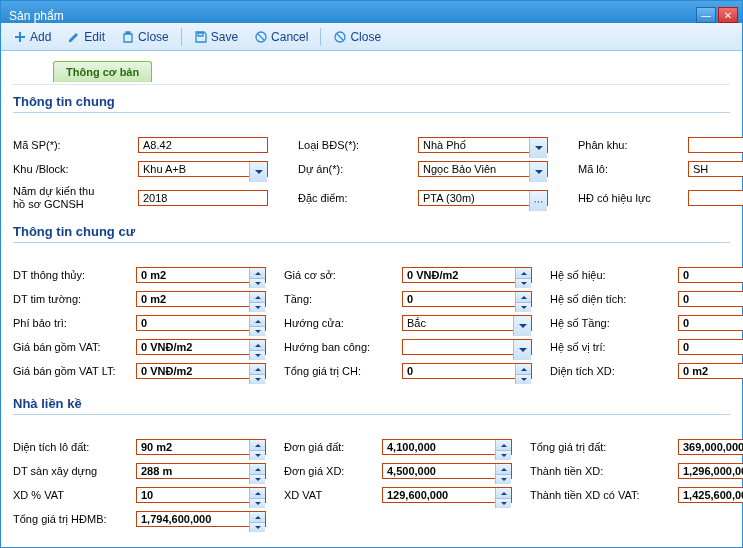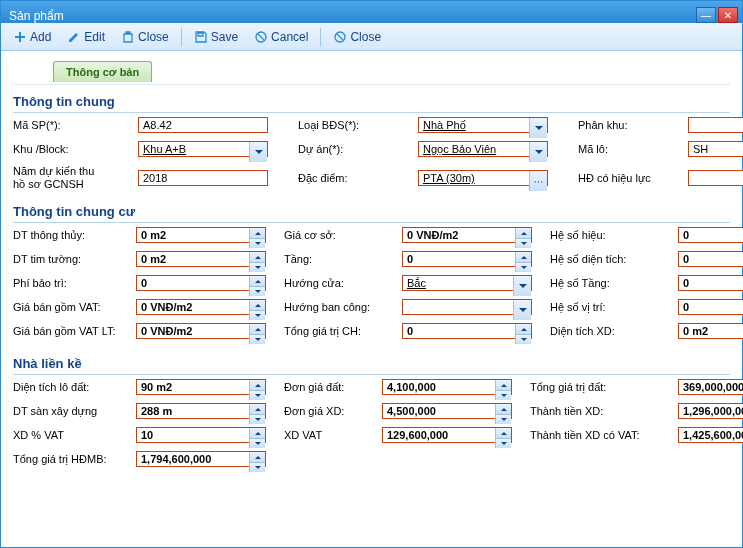--- a/index.html
+++ b/index.html
@@ -11,28 +11,28 @@
 .winbtn { width: 20px; height: 16px; border: 1px solid #1a6bb0; background: linear-gradient(#6fb8f0, #3a90d8); display: flex; align-items: center; justify-content: center; cursor: pointer; color: #fff; font-size: 10px; }
 .winbtn.close { background: linear-gradient(#f07070, #d03a3a); border-color: #b01a1a; }
 .toolbar { height: 28px; background: linear-gradient(#eaf4fd, #d6e9fb); border-bottom: 1px solid #9ac8ee; display: flex; align-items: center; padding: 8px 6px; gap: 4px; }
 .tbtn { display: flex; align-items: center; gap: 3px; padding: 2px 6px; cursor: pointer; font-size: 12px; color: #15428b; }
 .tsep { width: 1px; height: 18px; background: #9ac8ee; margin: 0 2px; }
 .ticon { width: 14px; height: 14px; display: inline-flex; align-items: center; justify-content: center; }
 .content { padding: 10px 12px; }
 .tabbar { display: flex; margin-bottom: 2px; }
 .tab { padding: 4px 12px; background: linear-gradient(#e8f5e0, #c8e8b8); border: 1px solid #7bc050; border-bottom: none; border-radius: 3px 3px 0 0; font-weight: bold; color: #2a6b10; font-size: 11px; cursor: pointer; margin-left: 40px; }
 .panel { border-top: 1px solid #dde8f2; padding-top: 6px; }
-.section-title { font-weight: bold; font-size: 13px; color: #15428b; border-bottom: 1px solid #b8d4ea; padding: 3px 0; margin-bottom: 4px; }
+.section-title { font-weight: bold; font-size: 13px; color: #15428b; border-bottom: 1px solid #b8d4ea; padding: 3px 0; margin-bottom: 24px; }
 .grid { display: grid; grid-template-columns: 95px 130px 90px 130px 80px 130px; column-gap: 30px; row-gap: 8px; align-items: center; }
 .grid2 { display: grid; grid-template-columns: 105px 130px 100px 130px 110px 130px; column-gap: 18px; row-gap: 8px; align-items: center; }
 .grid3 { display: grid; grid-template-columns: 105px 130px 80px 130px 130px 130px; column-gap: 18px; row-gap: 8px; align-items: center; }
 .lbl { font-size: 11px; color: #000; }
 .inp, .sel { height: 16px; border: 1px solid #c2410c; padding: 2px 4px; font-size: 11px; width: 100%; background: #fff; }
 .sel-wrap { position: relative; width: 100%; }
-.sel-wrap .inp { padding-right: 4px; text-decoration: underline; }
+.sel-wrap .inp { padding-right: 4px; }
 .dd { position: absolute; right: 1px; top: 1px; width: 18px; height: 20px; background: linear-gradient(#eaf4fd, #c8e0f5); border-left: 1px solid #a8bfd4; display: flex; align-items: center; justify-content: center; cursor: pointer; }
 .dd::after { content: ""; border: 4px solid transparent; border-top-color: #15428b; margin-top: 3px; }
 .spin-wrap { position: relative; width: 100%; }
 .spin-wrap .inp { padding-right: 18px; text-align: left; font-weight: bold; }
 .spinners { position: absolute; right: 1px; top: 1px; width: 16px; height: 20px; display: flex; flex-direction: column; }
 .spinbtn { flex: 1; background: linear-gradient(#eaf4fd, #c8e0f5); border-left: 1px solid #a8bfd4; display: flex; align-items: center; justify-content: center; cursor: pointer; }
 .spinbtn:first-child { border-bottom: 1px solid #a8bfd4; }
 .spinbtn::after { content: ""; border: 3px solid transparent; }
 .spinbtn.up::after { border-bottom-color: #15428b; margin-bottom: 2px; }
 .spinbtn.dn::after { border-top-color: #15428b; margin-top: 2px; }

